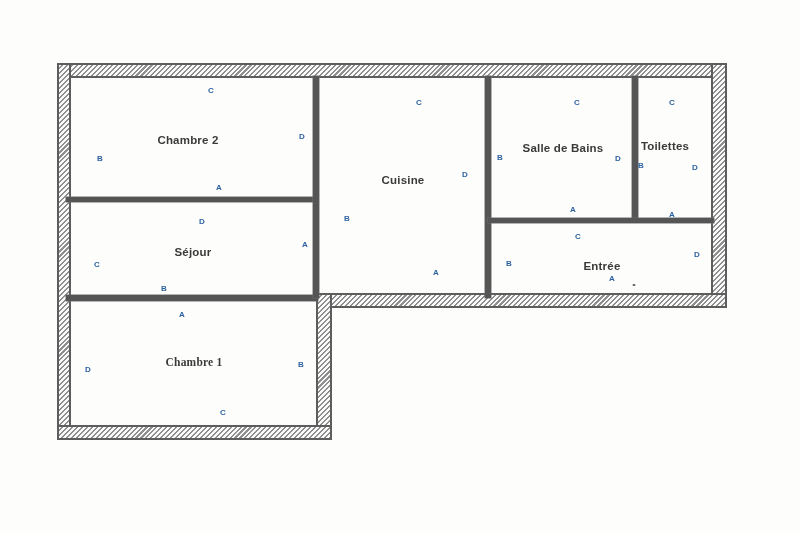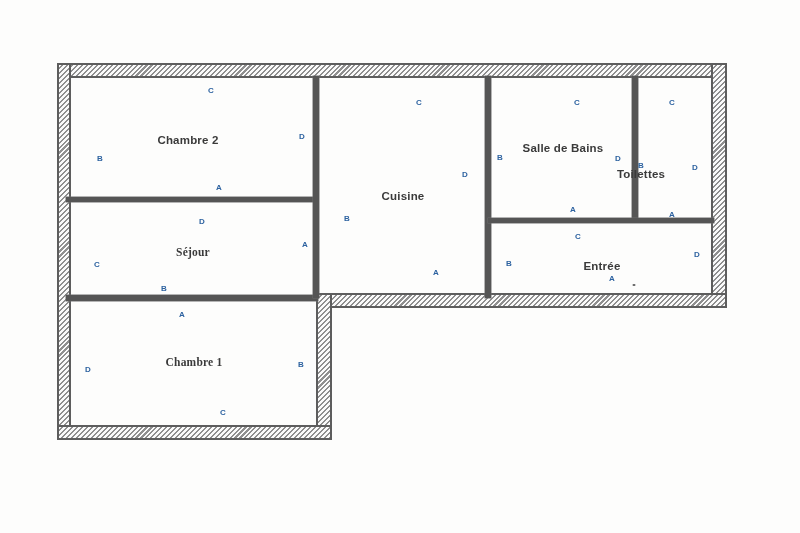--- a/index.html
+++ b/index.html
@@ -67,41 +67,41 @@
     <div class="wall-int" style="left: 66px; top: 295px; width: 252px; height: 6px;"></div>
     <div class="wall-int" style="left: 313px; top: 76px; width: 6px; height: 222px;"></div>
     <div class="wall-int" style="left: 485px; top: 76px; width: 6px; height: 222px;"></div>
     <div class="wall-int" style="left: 632px; top: 76px; width: 6px; height: 146px;"></div>
     <div class="wall-int" style="left: 488px; top: 218px; width: 226px; height: 5px;"></div>
     <div class="room-label" style="left: 188px; top: 140px;">Chambre 2</div>
     <div class="wall-letter" style="left: 211px; top: 90px;">C</div>
     <div class="wall-letter" style="left: 302px; top: 136px;">D</div>
     <div class="wall-letter" style="left: 100px; top: 158px;">B</div>
     <div class="wall-letter" style="left: 219px; top: 187px;">A</div>
-    <div class="room-label" style="left: 193px; top: 252px; font-family: Liberation Serif, serif;">Séjour</div>
+    <div class="room-label" style="left: 193px; top: 252px;">Séjour</div>
     <div class="wall-letter" style="left: 202px; top: 221px;">D</div>
     <div class="wall-letter" style="left: 305px; top: 244px;">A</div>
     <div class="wall-letter" style="left: 97px; top: 264px;">C</div>
     <div class="wall-letter" style="left: 164px; top: 288px;">B</div>
     <div class="room-label" style="left: 194px; top: 362px; font-family: Liberation Serif, serif;">Chambre 1</div>
     <div class="wall-letter" style="left: 182px; top: 314px;">A</div>
     <div class="wall-letter" style="left: 88px; top: 369px;">D</div>
     <div class="wall-letter" style="left: 301px; top: 364px;">B</div>
     <div class="wall-letter" style="left: 223px; top: 412px;">C</div>
-    <div class="room-label" style="left: 403px; top: 196px;">Cuisine</div>
+    <div class="room-label" style="left: 403px; top: 180px;">Cuisine</div>
     <div class="wall-letter" style="left: 419px; top: 102px;">C</div>
     <div class="wall-letter" style="left: 465px; top: 174px;">D</div>
     <div class="wall-letter" style="left: 347px; top: 218px;">B</div>
     <div class="wall-letter" style="left: 436px; top: 272px;">A</div>
     <div class="room-label" style="left: 563px; top: 148px;">Salle de Bains</div>
     <div class="wall-letter" style="left: 577px; top: 102px;">C</div>
     <div class="wall-letter" style="left: 500px; top: 157px;">B</div>
     <div class="wall-letter" style="left: 618px; top: 158px;">D</div>
     <div class="wall-letter" style="left: 573px; top: 209px;">A</div>
-    <div class="room-label" style="left: 641px; top: 146px; margin-top: 28px;">Toilettes</div>
+    <div class="room-label" style="left: 665px; top: 146px;">Toilettes</div>
     <div class="wall-letter" style="left: 672px; top: 102px;">C</div>
     <div class="wall-letter" style="left: 641px; top: 165px;">B</div>
     <div class="wall-letter" style="left: 695px; top: 167px;">D</div>
     <div class="wall-letter" style="left: 672px; top: 214px;">A</div>
     <div class="room-label" style="left: 602px; top: 266px;">Entrée</div>
     <div class="wall-letter" style="left: 578px; top: 236px;">C</div>
     <div class="wall-letter" style="left: 509px; top: 263px;">B</div>
     <div class="wall-letter" style="left: 697px; top: 254px;">D</div>
     <div class="wall-letter" style="left: 612px; top: 278px;">A</div>
     <div class="stray-mark" style="left: 634px; top: 285px;"></div>

